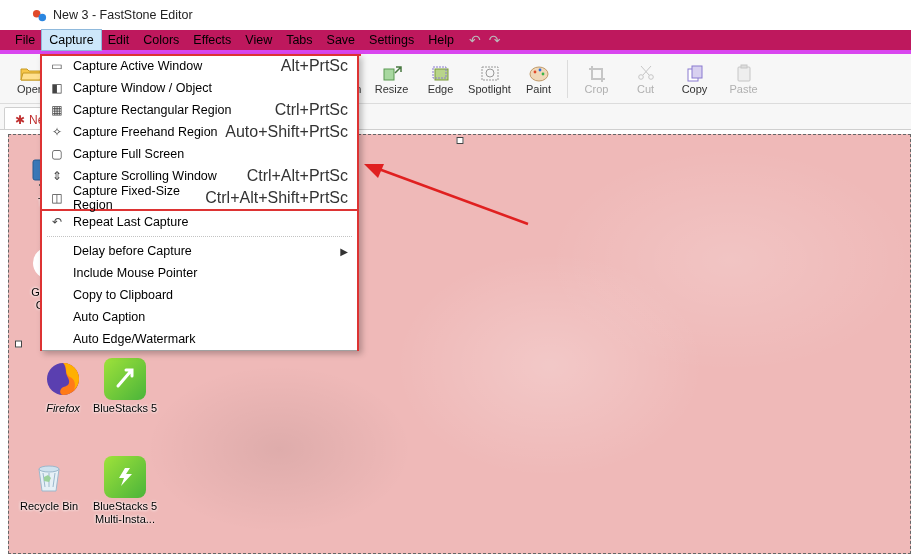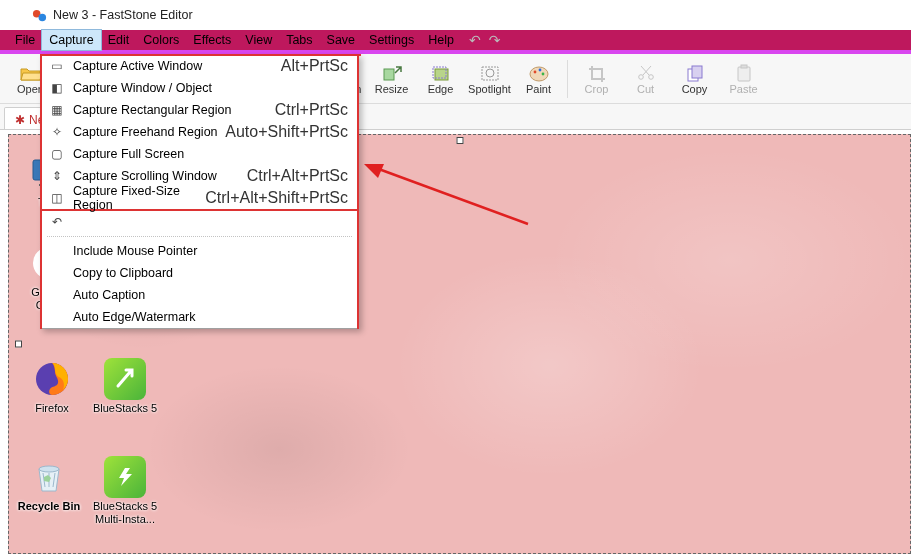--- a/index.html
+++ b/index.html
@@ -263,39 +263,39 @@
             <path d="M20 4a16 16 0 0 1 14 8H20z" fill="#ea4335"></path>
             <path d="M6 12a16 16 0 0 1 0 0L13 26 20 12z" fill="#34a853" transform="rotate(120 20 20)"></path>
             <path d="M34 12L27 26 20 12z" fill="#fbbc05" transform="rotate(-10 20 20)"></path>
             <circle cx="20" cy="20" r="7" fill="#4285f4"></circle>
             <circle cx="20" cy="20" r="7" fill="none" stroke="#fff" stroke-width="2"></circle>
           </svg>
         </div>
         <div class="dlabel" style="white-space:pre-line;">Google
 Chr...</div>
      </div>
-     <div class="dicon" style="left:9px; top:224px;">
+     <div class="dicon" style="left:20px; top:224px;font-style:italic;">
         <div class="dbox">
           <svg width="40" height="40">
             <circle cx="20" cy="20" r="16" fill="#5a3fb0"></circle>
             <path d="M20 4c9 0 16 7 16 16s-7 16-16 16c-2 0-4-3-2-6 2-3 7-2 8-6 1-4-3-7-3-11 0-4-2-9-3-9z" fill="#ff7a18"></path>
             <path d="M20 4c9 0 16 7 16 16 0 4-2 8-5 11 2-5 1-11-4-13-3-1-4-6-4-9 0-2-2-5-3-5z" fill="#ffb000"></path>
           </svg>
         </div>
         <div class="dlabel">Firefox</div>
      </div>
      <div class="dicon" style="left:82px; top:224px;">
         <div class="dbox" style="background:linear-gradient(135deg,#9fe23a,#4ab43a); border-radius:8px;">
           <svg width="26" height="26">
             <path d="M6 20L18 6M14 4h6v6" stroke="#fff" stroke-width="3" fill="none" stroke-linecap="round"></path>
           </svg>
         </div>
         <div class="dlabel">BlueStacks 5</div>
      </div>
-     <div class="dicon" style="left:6px; top:322px;font-weight:bold;">
+     <div class="dicon" style="left:6px; top:322px;">
         <div class="dbox">
           <svg width="40" height="40">
             <path d="M10 12h20l-3 22H13z" fill="#e6f0f6" stroke="#9cb8cc"></path>
             <ellipse cx="20" cy="12" rx="10" ry="3" fill="#cfe2ee" stroke="#9cb8cc"></ellipse>
             <path d="M14 16l2 14M20 16v14M26 16l-2 14" stroke="#9cb8cc" fill="none"></path>
             <path d="M15 20l4-2 3 3-2 4-5-1z" fill="#9cd29c"></path>
           </svg>
         </div>
         <div class="dlabel">Recycle Bin</div>
      </div>
@@ -350,24 +350,30 @@
     <span class="dshort">Ctrl+Alt+PrtSc</span>
   </div>
   <div class="ditem">
     <span class="diicon">◫</span>
     <span class="dlabeltxt">Capture Fixed-Size Region</span>
     <span class="dshort">Ctrl+Alt+Shift+PrtSc</span>
   </div>
   <div class="dd-redline"></div>
   <div class="ditem">
     <span class="diicon">↶</span>
+    <span class="dlabeltxt">Repeat Last Capture</span>
   </div>
   <div class="dsep dotted"></div>
   <div class="ditem">
     <span class="diicon"></span>
+    <span class="dlabeltxt">Delay before Capture</span>
+    <span class="arrow-r">▶</span>
+  </div>
+  <div class="ditem">
+    <span class="diicon"></span>
     <span class="dlabeltxt">Include Mouse Pointer</span>
   </div>
   <div class="ditem">
     <span class="diicon"></span>
     <span class="dlabeltxt">Copy to Clipboard</span>
   </div>
   <div class="ditem">
     <span class="diicon"></span>
     <span class="dlabeltxt">Auto Caption</span>
   </div>

